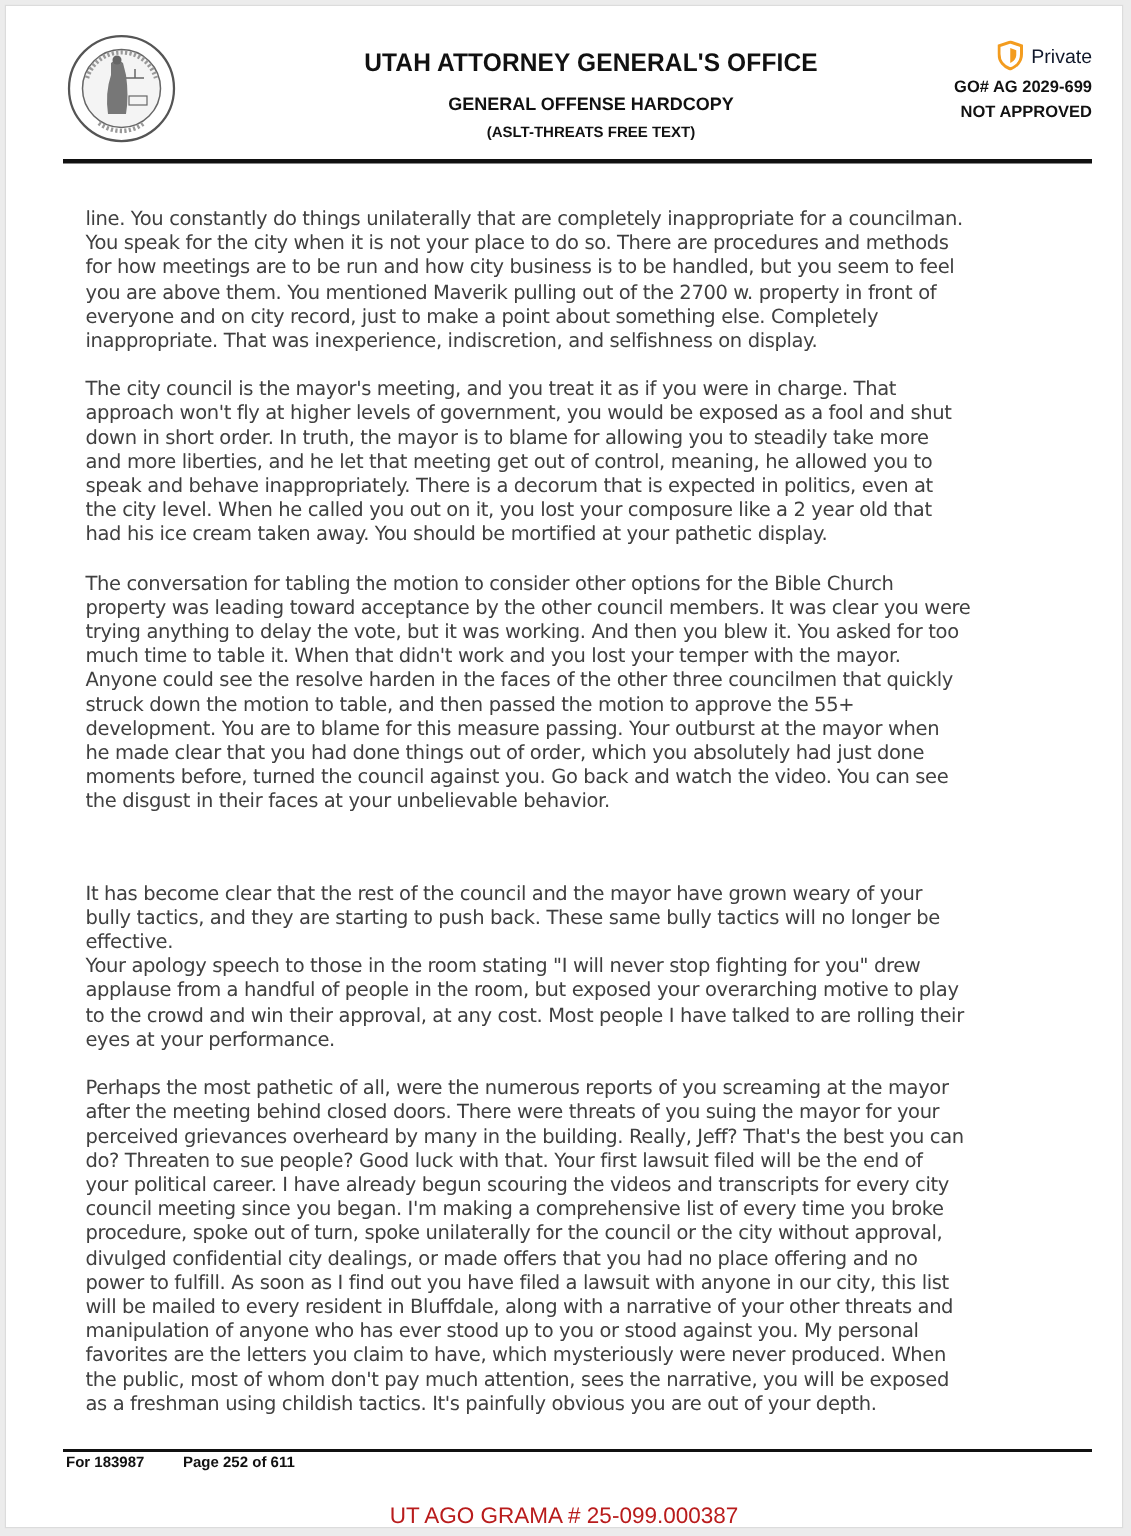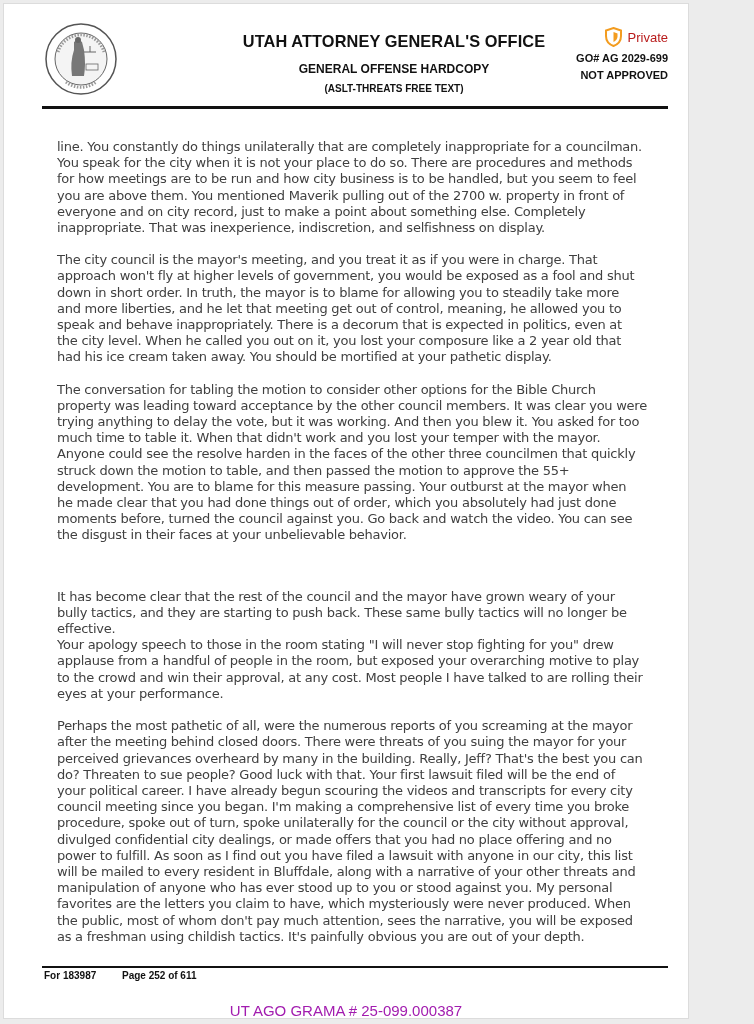--- a/index.html
+++ b/index.html
@@ -5,21 +5,21 @@
   html, body { margin: 0; padding: 0; }
   body {
     width: 754px; height: 1024px; overflow: hidden;
     background: #ececec;
     font-family: "Liberation Sans", sans-serif;
     color: #111;
     position: relative;
   }
   .page {
     position: absolute; left: 3px; top: 3px;
-    width: 686px; height: 1016px;
+    width: 746px; height: 1016px;
     background: #ffffff;
     border: 1px solid #dcdcdc;
     box-sizing: border-box;
   }
   .seal {
     position: absolute; left: 40px; top: 18px;
     width: 74px; height: 74px;
   }
   .hdr-center {
     position: absolute; left: 180px; width: 420px; top: 28px;
@@ -29,21 +29,21 @@
     font-weight: bold; font-size: 17px; letter-spacing: 0.1px;
     transform: scaleX(0.96); transform-origin: center;
   }
   .hdr-sub { font-weight: bold; font-size: 12px; margin-top: 10px; }
   .hdr-sub2 { font-weight: bold; font-size: 10px; margin-top: 7px; }
   .hdr-right {
     position: absolute; right: 20px; top: 23px;
     text-align: right; font-size: 11px; font-weight: bold;
   }
   .private-row { display: flex; align-items: center; justify-content: flex-end; gap: 6px; }
-  .private-label { font-weight: normal; font-size: 13px; color: #b91c1c; }
+  .private-label { font-weight: normal; font-size: 13px; color: #0f172a; }
   .shield { width: 17px; height: 20px; }
   .hdr-right .line { margin-top: 5px; }
   .hdr-rule {
     position: absolute; left: 38px; right: 20px; top: 102px;
     height: 3px; background: #111;
   }
   .body-text {
     position: absolute; left: 53px; width: 690px; top: 135px;
     font-family: "DejaVu Sans", sans-serif;
     font-size: 13px; line-height: 16.2px; color: #404040;
@@ -57,21 +57,21 @@
   }
   .ftr-row {
     position: absolute; left: 40px; right: 22px; top: 966px;
     font-size: 10px; font-weight: bold; display: flex;
   }
   .ftr-row .for { width: 78px; }
   .ftr-row .printed { flex: 1; }
   .ftr-row .pg { text-align: right; }
   .grama {
     position: absolute; left: 0; right: 0; top: 998px;
-    text-align: center; font-size: 15px; color: #a21caf;
+    text-align: center; font-size: 15px; color: #b91c1c;
   }
 </style>
 </head>
 <body>
 
 <div class="page">
 
   <svg class="seal" viewBox="0 0 74 74">
     <circle cx="37" cy="37" r="35" fill="#fff" stroke="#555" stroke-width="1.5"></circle>
     <circle cx="37" cy="37" r="26" fill="#f4f4f4" stroke="#666" stroke-width="1"></circle>

